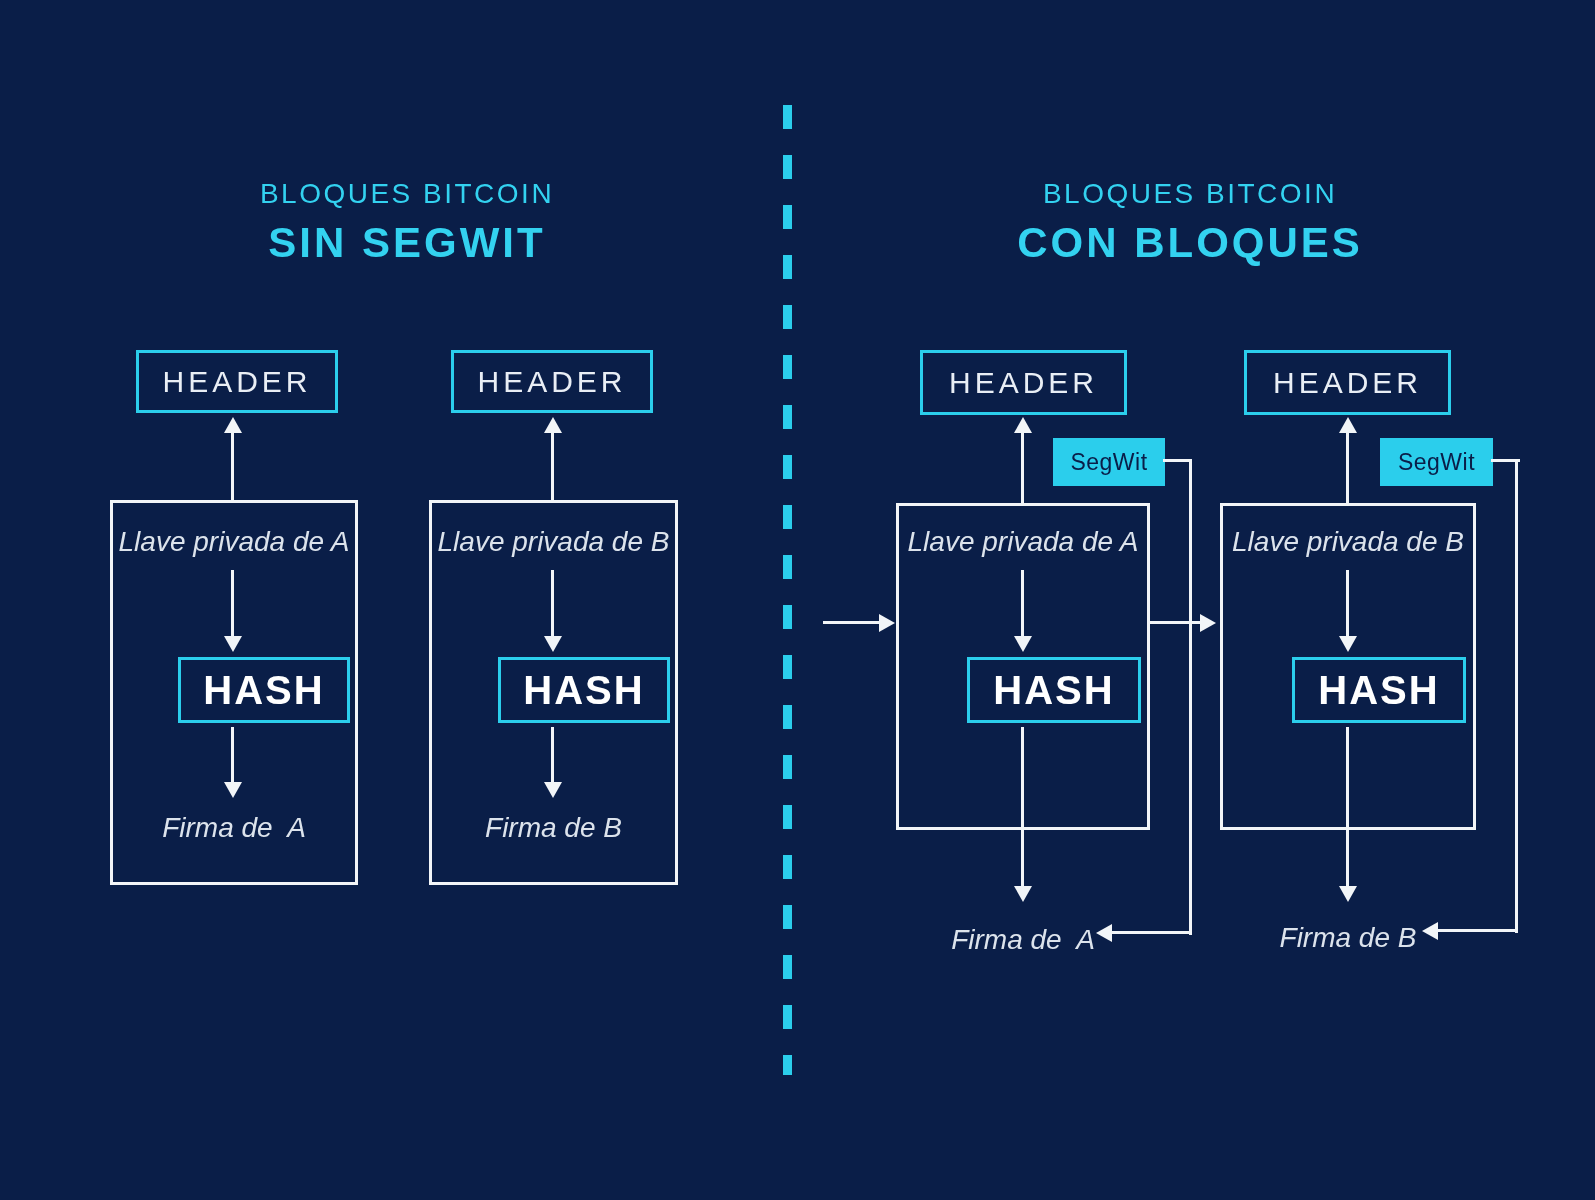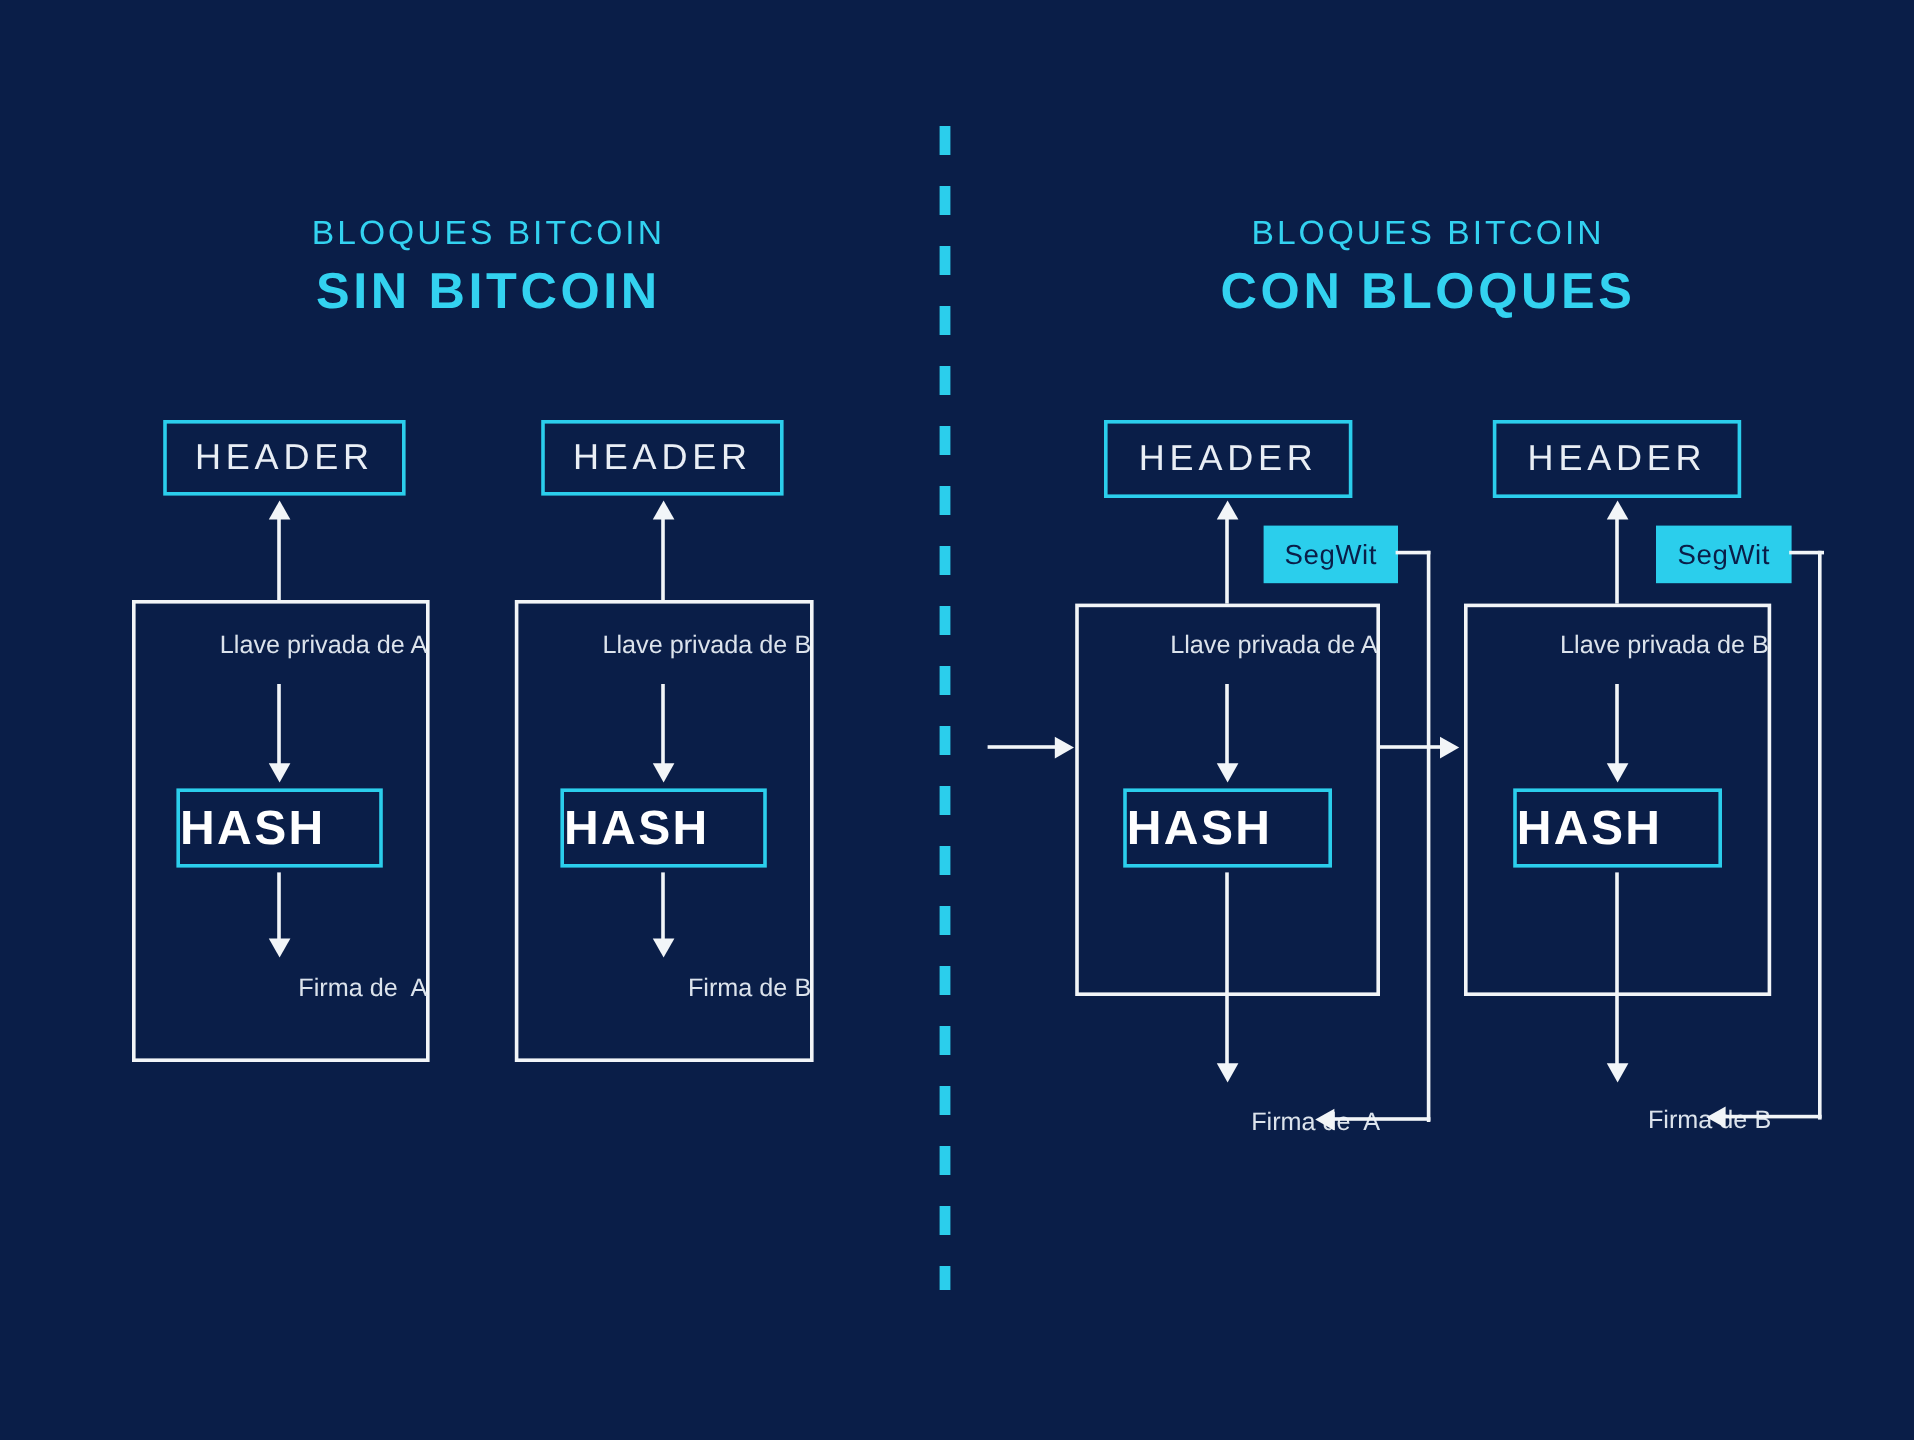--- a/index.html
+++ b/index.html
@@ -15,26 +15,26 @@
   .title .t1{font-size:28px; font-weight:500; letter-spacing:2.5px;}
   .title .t2{font-size:42px; font-weight:800; letter-spacing:3px; margin-top:9px;}
   .header-box{
     position:absolute; border:3px solid var(--accent); box-sizing:border-box;
     display:flex; align-items:center; justify-content:center;
     color:#E9EEF5; font-size:30px; font-weight:400; letter-spacing:4px;
   }
   .block{position:absolute; border:3px solid var(--line); box-sizing:border-box;}
   .hash-box{
     position:absolute; border:3px solid var(--accent); box-sizing:border-box;
-    display:flex; align-items:center; justify-content:flex-start;
-    color:#FFFFFF; font-size:40px; font-weight:700; letter-spacing:2px;
+    display:flex; align-items:center; justify-content:center;
+    color:#FFFFFF; font-size:40px; font-weight:700; letter-spacing:2px;margin-left:31px;
   }
   .label{
-    position:absolute; text-align:right; color:var(--label);
-    font-size:21px; font-weight:300; white-space:pre;
+    position:absolute; text-align:center; color:var(--label);
+    font-size:28px; font-weight:300; white-space:pre;font-style:italic;
   }
   .segwit{
     position:absolute; background:var(--accent); color:var(--badge-text);
     display:flex; align-items:center; justify-content:center;
     font-size:23px; font-weight:400; letter-spacing:0.5px;
   }
   .seg-line{position:absolute; background:var(--line);}
   .divider{
     position:absolute; background:repeating-linear-gradient(
       to bottom, var(--accent) 0px, var(--accent) 24px,
@@ -63,21 +63,21 @@
     border-top:9px solid transparent; border-bottom:9px solid transparent;
     border-right:16px solid var(--line);}
 </style>
 </head>
 <body>
 
 <div class="canvas">
 
   <div class="title" style="left:7px; top:178px; width:800px;">
     <div class="t1">BLOQUES BITCOIN</div>
-    <div class="t2">SIN BITCOIN</div>
+    <div class="t2">SIN SEGWIT</div>
   </div>
 
   <div class="header-box" style="left:136px; top:350px; width:202px; height:63px;">
     <span>HEADER</span>
   </div>
   <div class="arr v up" style="left:224px; top:417px; height:83px;">
       <span class="shaft"></span>
     </div>
   <div class="block" style="left:110px; top:500px; width:248px; height:385px;"></div>
   <div class="label" style="left:112px; top:526px; width:244px;">Llave privada de A</div>

